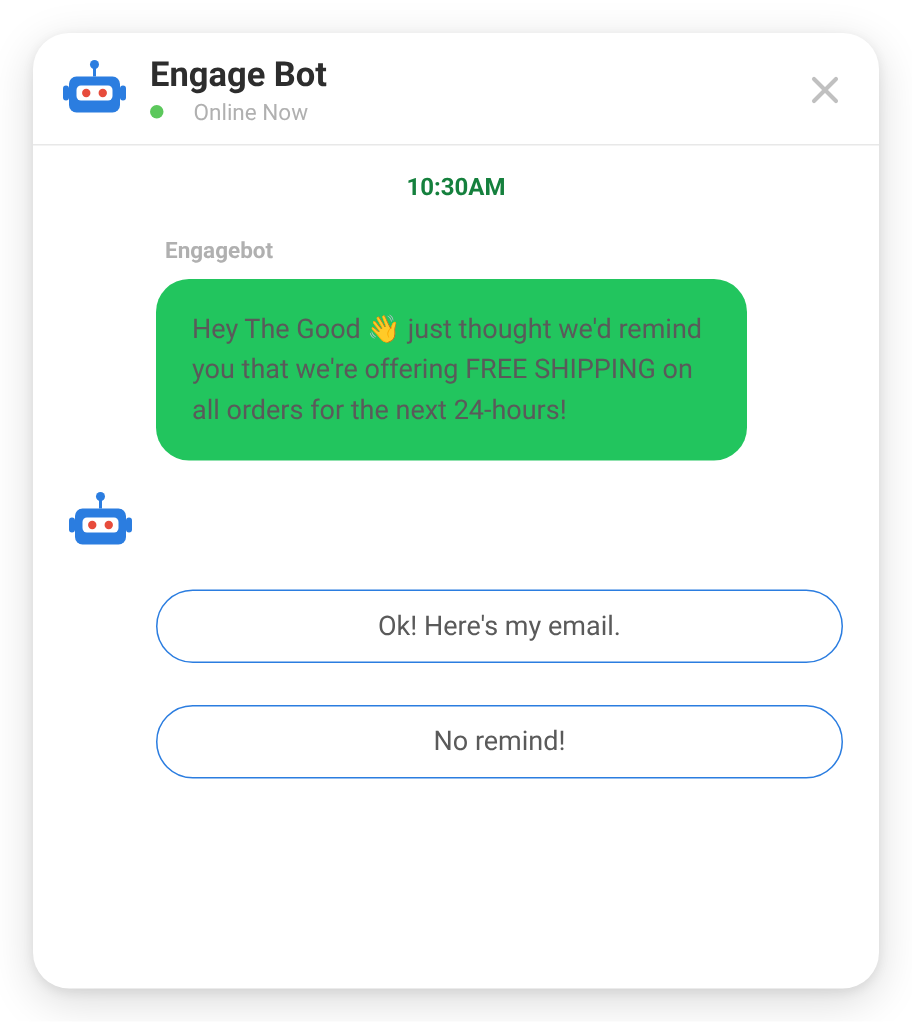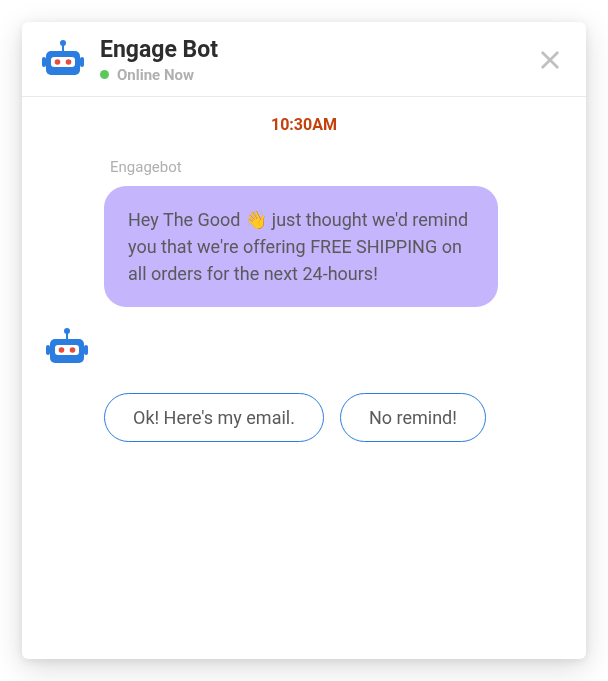--- a/index.html
+++ b/index.html
@@ -14,21 +14,21 @@
       height: 681px;
       position: relative;
     }
     .chat-widget {
       position: absolute;
       top: 22px;
       left: 22px;
       width: 564px;
       height: 637px;
       background: #fff;
-      border-radius: 6px;
+      border-radius: 24px;
       box-shadow: 0 8px 30px rgba(0,0,0,0.15), 0 2px 8px rgba(0,0,0,0.08);
       overflow: hidden;
       display: flex;
       flex-direction: column;
     }
     .header {
       display: flex;
       align-items: center;
       padding: 14px 20px 12px 20px;
       border-bottom: 1px solid #e8e8e8;
@@ -59,22 +59,23 @@
       margin-top: 2px;
     }
     .status-dot {
       width: 9px;
       height: 9px;
       border-radius: 50%;
       background: #5cc85c;
     }
     .status-text {
       font-size: 15px;
-      font-weight: 700;
+      font-weight: 400;
       color: #b0b0b0;
+      margin-left: 12px;
     }
     .close-btn {
       width: 32px;
       height: 32px;
       display: flex;
       align-items: center;
       justify-content: center;
       cursor: pointer;
       color: #c0c0c0;
     }
@@ -86,62 +87,63 @@
       flex: 1;
       padding: 18px 24px 24px 24px;
       display: flex;
       flex-direction: column;
       overflow: hidden;
     }
     .timestamp {
       text-align: center;
       font-size: 16px;
       font-weight: 700;
-      color: #c2410c;
+      color: #15803d;
       margin-bottom: 24px;
     }
     .sender-label {
       font-size: 15px;
       color: #b0b0b0;
       margin-left: 64px;
       margin-bottom: 10px;
-      font-weight: 400;
+      font-weight: 700;
     }
     .messages {
       display: flex;
       flex-direction: column;
       gap: 20px;
     }
     .msg-row {
       display: flex;
       align-items: flex-end;
       gap: 16px;
     }
     .msg-avatar {
       width: 42px;
       height: 42px;
       flex-shrink: 0;
     }
     .msg-avatar.hidden {
       visibility: hidden;
     }
     .bubble {
-      background: #c4b5fd;
+      background: #22c55e;
       border-radius: 22px;
       padding: 20px 24px;
       font-size: 18px;
       line-height: 1.5;
       color: #5a5a5a;
       max-width: 394px;
     }
     .quick-replies {
       display: flex;
-      gap: 16px;
+      gap: 28px;
       margin-top: 24px;
       margin-left: 58px;
+      flex-direction: column;
     }
     .reply-btn {
       border: 1.5px solid #2b7de0;
       background: #fff;
       color: #5a5a5a;
       border-radius: 999px;
       padding: 13px 28px;
       font-size: 18px;
       cursor: pointer;
       font-family: inherit;

